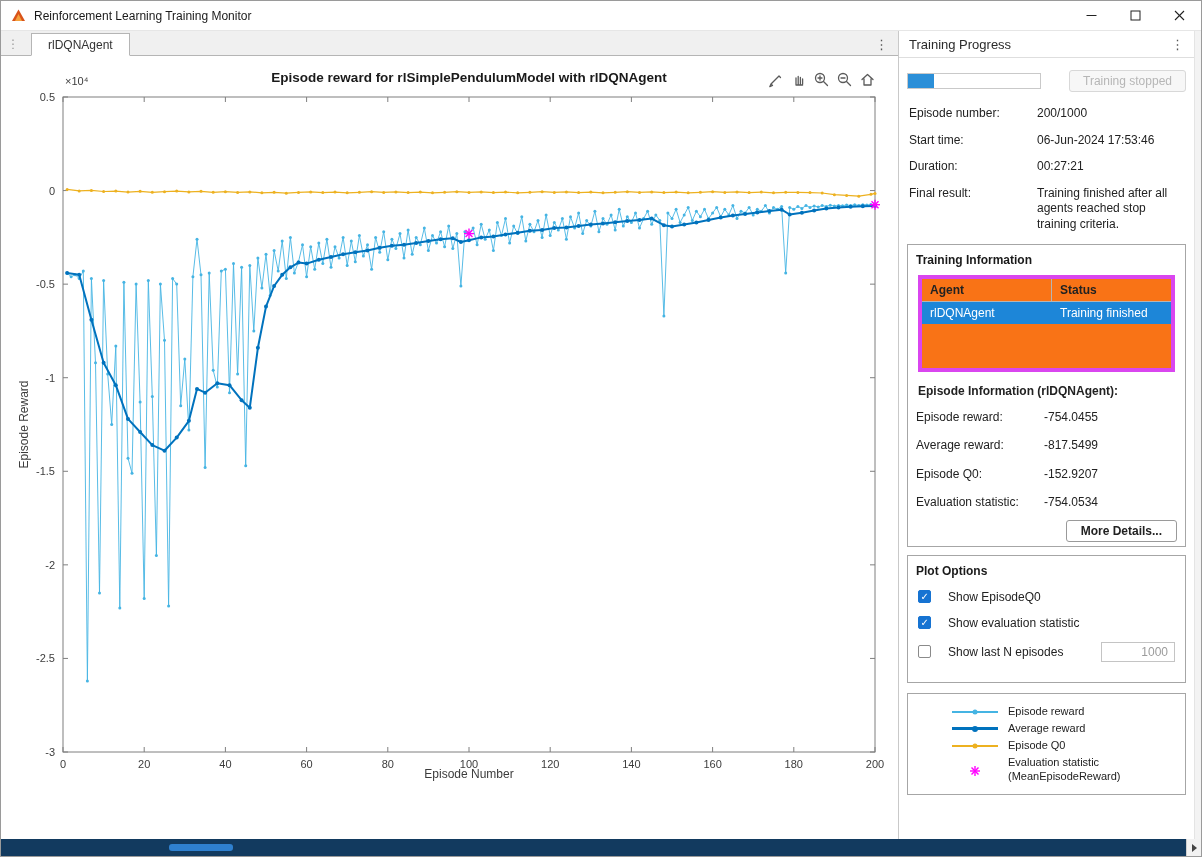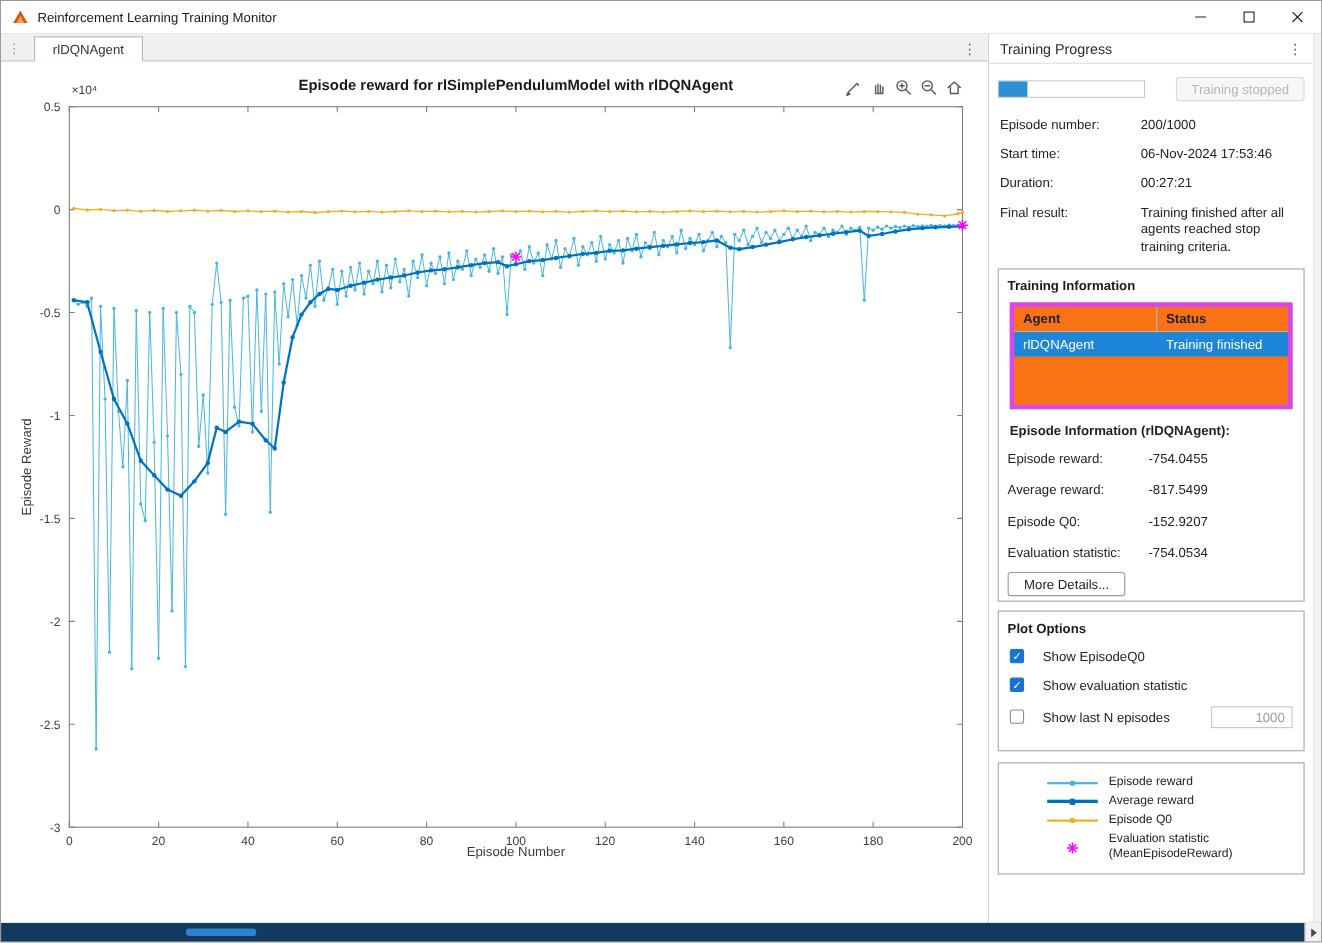--- a/index.html
+++ b/index.html
@@ -55,21 +55,21 @@
   .ti-head { display:flex; border-bottom:1px solid #b5b5b5; font-weight:bold; }
   .ti-ca { width:130px; flex:0 0 auto; padding:4px 8px; border-right:1px solid #b5b5b5; }
   .ti-cs { flex:1; padding:4px 8px; }
   .ti-row { display:flex; }
   .ti-row.selected { background:#1d86d8; color:#fff; }
   .ti-row .ti-ca { border-right:1px solid transparent; }
   .ti-filler { height:44px; }
 
   .ep-header { font-weight:bold; margin:12px 0 12px 2px; }
   .ep-rows .frow { margin-bottom:13px; }
-  .btn-row { text-align:left; margin-top:4px; }
+  .btn-row { text-align:right; margin-top:4px;font-weight:bold; }
   .btn { padding:3px 14px; font-size:12px; color:#222; background:#fff; border:1px solid #9a9a9a; border-radius:3px; }
 
   .cb-row { display:flex; align-items:center; gap:17px; margin:12px 2px; }
   .cb { width:13px; height:13px; border:1px solid #8a8a8a; border-radius:2px; background:#fff; flex:0 0 auto; position:relative; }
   .cb.checked { background:#1673d2; border-color:#1673d2; }
   .cb.checked::after { content:"\2713"; color:#fff; font-size:10px; position:absolute; left:1.5px; top:-0.5px; }
   .cb-input { margin-left:auto; width:74px; height:20px; border:1px solid #c4c4c4; color:#9b9b9b; font-size:12px; text-align:right; padding:0 6px; font-family:"Liberation Sans", sans-serif; background:#fff; }
 
   .legend-box { border:1px solid #a6a6a6; margin:10px 8px 0; padding:8px 0 8px 44px; }
   .lg-row { display:flex; align-items:center; gap:10px; margin:3px 0; }
@@ -591,21 +591,21 @@
           <span class="btn-disabled">Training stopped</span>
         </div>
 
         <div class="fields">
           <div class="frow">
             <span class="flabel">Episode number:</span>
             <span class="fvalue">200/1000</span>
           </div>
           <div class="frow">
             <span class="flabel">Start time:</span>
-            <span class="fvalue">06-Nov-2024 17:53:46</span>
+            <span class="fvalue">06-Jun-2024 17:53:46</span>
           </div>
           <div class="frow">
             <span class="flabel">Duration:</span>
             <span class="fvalue">00:27:21</span>
           </div>
           <div class="frow">
             <span class="flabel">Final result:</span>
             <span class="fvalue">Training finished after all agents reached stop training criteria.</span>
           </div>
         </div>

